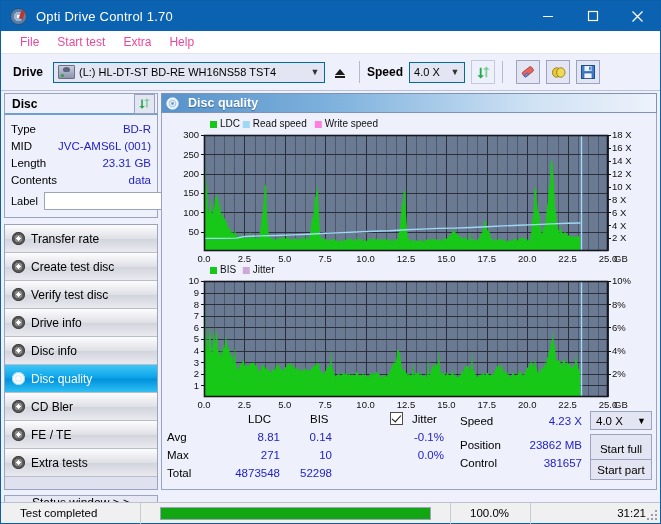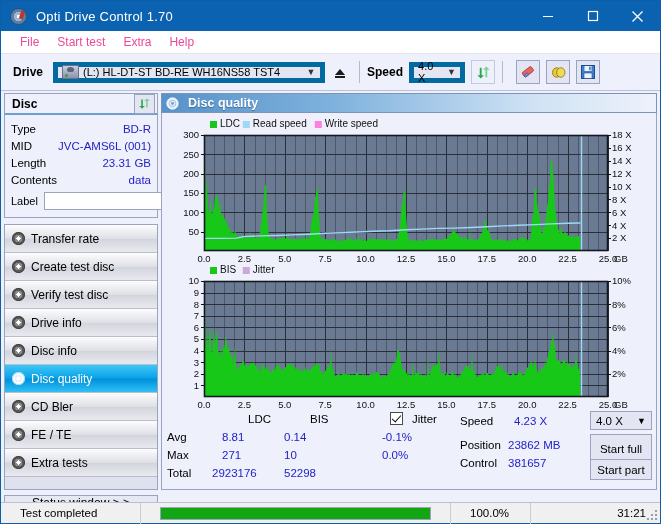--- a/index.html
+++ b/index.html
@@ -46,21 +46,21 @@
   }
   .menu-item{padding:2px 9px;font-size:12px;color:#ec4899;}
   
   .drivebar{
     height:36px;background:#eef0fb;display:flex;align-items:center;
     padding:0 6px;border-bottom:1px solid #b9c0d8;
   }
   .lbl{font-size:12px;font-weight:bold;color:#000;}
   .drive-label{margin-left:6px;margin-right:10px;}
   .combo{
-    height:21px;background:#e3e6f2;border:5px solid #0369a1;
+    height:21px;background:#e3e6f2;border:1px solid #0369a1;
     display:flex;align-items:center;box-sizing:border-box;font-size:11px;
     position:relative;
   }
   .combo .caret{
     margin-left:auto;width:18px;text-align:center;color:#333;font-size:9px;
   }
   .drive-combo{width:272px;}
   .drive-mini-icon{
     width:15px;height:12px;margin:0 4px 0 4px;flex:none;
     background:linear-gradient(#c9cddb,#8c93ab);
@@ -158,21 +158,21 @@
   .chart-area{
     flex:1;background:#eef0fb;border:1px solid #9aa4c0;border-top:none;
     box-sizing:border-box;position:relative;
   }
   .chart-svg{display:block;}
   
   .stats{
     position:absolute;left:0;right:0;bottom:0;height:80px;background:#eef0fb;
   }
   .stat-t{position:absolute;font-size:11.5px;color:#000;white-space:nowrap;}
-  .stat-v{position:absolute;font-size:11.5px;color:#2222c8;white-space:nowrap;}
+  .stat-v{position:absolute;font-size:11.5px;color:#2222c8;white-space:nowrap;text-align:right;}
   .chk{
     position:absolute;width:13px;height:13px;background:#fff;border:1px solid #4a4a4a;
     box-sizing:border-box;
   }
   .chk:after{
     content:"";position:absolute;left:3px;top:0px;width:4px;height:8px;
     border:solid #111;border-width:0 1.6px 1.6px 0;transform:rotate(42deg);
   }
   .sbtn{
     position:absolute;background:#e3e6f2;border:1px solid #9aa4c0;box-sizing:border-box;
@@ -631,21 +631,21 @@
           <div class="stat-v" style="left:60px;top:22px;width:58px;">8.81</div>
           <div class="stat-v" style="left:122px;top:22px;width:48px;">0.14</div>
           <div class="stat-v" style="left:220px;top:22px;width:62px;">-0.1%</div>
 
           <div class="stat-t" style="left:5px;top:40px;">Max</div>
           <div class="stat-v" style="left:60px;top:40px;width:58px;">271</div>
           <div class="stat-v" style="left:122px;top:40px;width:48px;">10</div>
           <div class="stat-v" style="left:220px;top:40px;width:62px;">0.0%</div>
 
           <div class="stat-t" style="left:5px;top:58px;">Total</div>
-          <div class="stat-v" style="left:50px;top:58px;width:68px;">2923176</div>
+          <div class="stat-v" style="left:50px;top:58px;width:68px;">4873548</div>
           <div class="stat-v" style="left:122px;top:58px;width:48px;">52298</div>
 
           <div class="stat-t" style="left:298px;top:6px;">Speed</div>
           <div class="stat-v" style="left:352px;top:6px;width:68px;">4.23 X</div>
           <div class="stat-t" style="left:298px;top:30px;">Position</div>
           <div class="stat-v" style="left:346px;top:30px;width:74px;">23862 MB</div>
           <div class="stat-t" style="left:298px;top:48px;">Control</div>
           <div class="stat-v" style="left:346px;top:48px;width:74px;">381657</div>
 
           <div class="scombo" style="left:428px;top:2px;width:62px;height:19px;">

